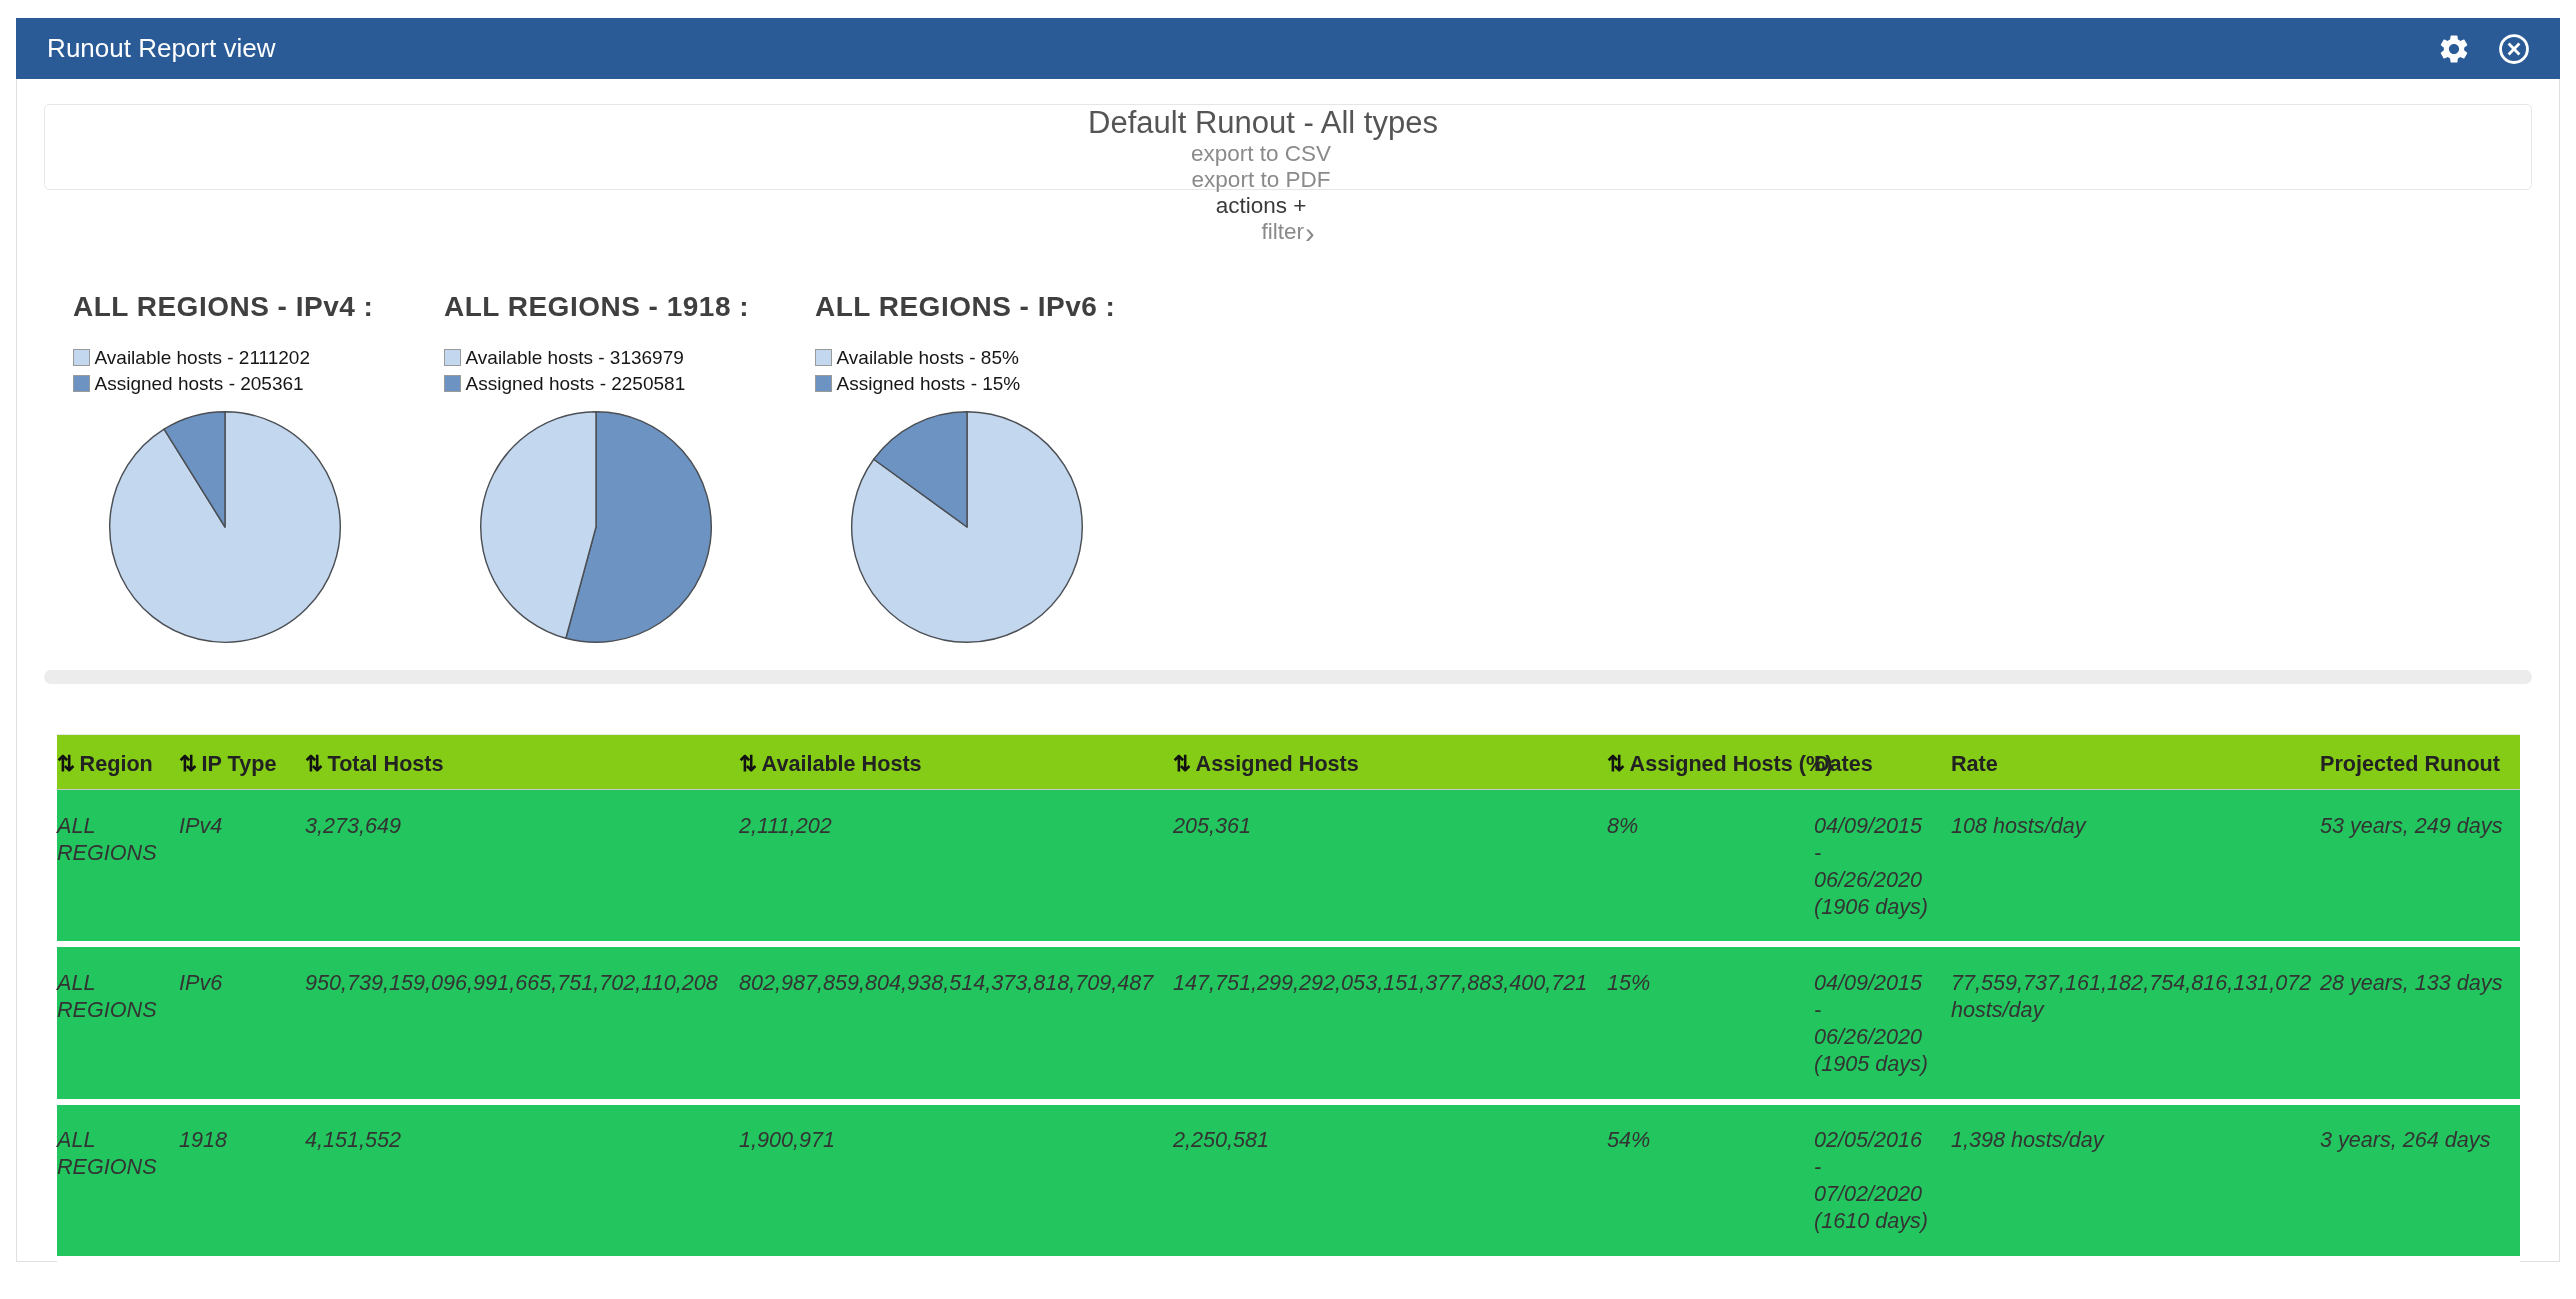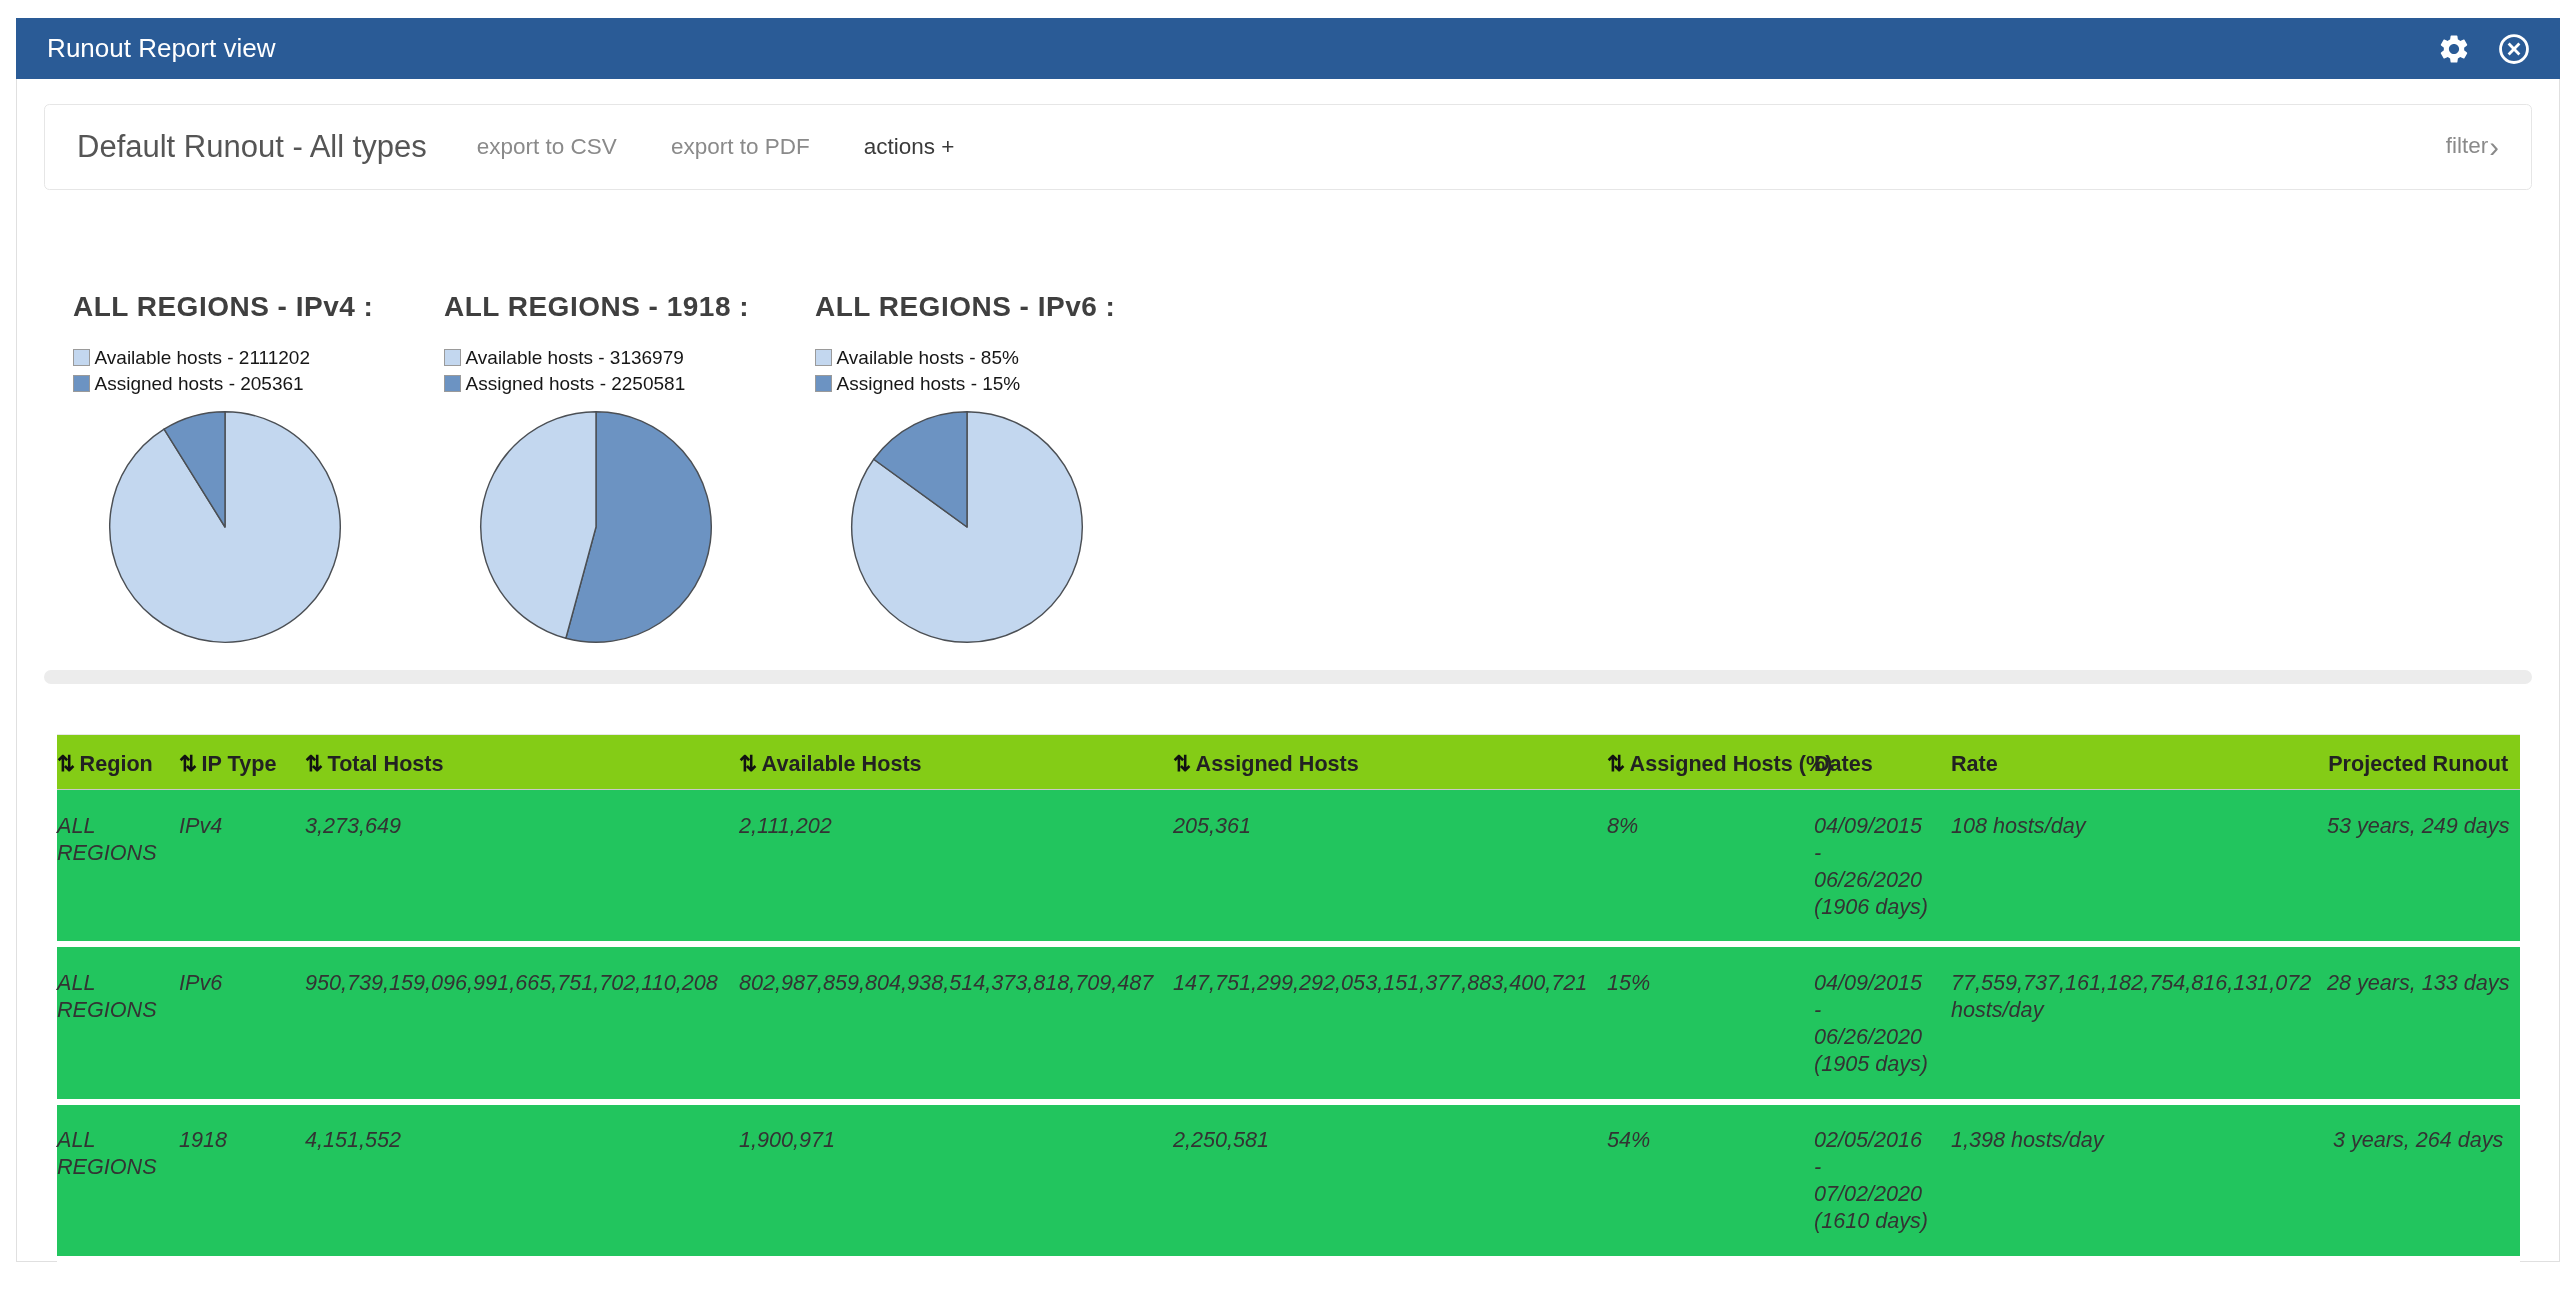--- a/index.html
+++ b/index.html
@@ -11,21 +11,21 @@
 
   
   .titlebar { height: 61px; background: var(--accent, #2a5b96); display: flex; align-items: center;
               padding: 0 27px 0 31px; margin: 0 -0.9px; }
   .titlebar .wtitle { color: #fff; font-size: 26px; }
   .tb-icons { margin-left: auto; display: flex; align-items: center; gap: 21.6px; }
   .icon-btn { width: 38px; height: 38px; display: inline-flex; align-items: center; justify-content: center; cursor: pointer; }
 
   
   .toolbar { margin: 25px 27px 0 27px; height: 86px; border: 0.9px solid #e6e6e6; border-radius: 5.4px;
-             display: flex; align-items: center; padding: 0 32px; }
+             display: flex; align-items: center; padding: 0 32px; flex-direction: column; }
   .tb-title { font-size: 31px; color: #555; margin-right: 50px; }
   .tb-link { font-size: 22.5px; color: #8a8a8a; margin-right: 54px; cursor: pointer; text-decoration: none; }
   .tb-link.dark { color: #3a3a3a; }
   .spacer { flex: 1; }
   .tb-link.filter { margin-right: 0; display: inline-flex; align-items: flex-start; gap: 1px; }
   .tb-link.filter .chev { font-size: 29px; line-height: 1; color: #8a8a8a; }
 
   
   .charts { display: flex; padding-left: 56px; margin-top: 101px; }
   .chart { width: 371px; }
@@ -40,21 +40,21 @@
   .hscroll { margin: 25px 27px 0 27px; height: 13.5px; background: #ececec; border-radius: 7.2px; cursor: pointer; }
 
   
   table.report { margin: 50px 23.4px 0 40px; width: 2463px; border-collapse: collapse; table-layout: fixed; }
   table.report th { text-align: left; font-size: 21.6px; font-weight: bold; color: #222;
                     padding: 16px 12.6px 12.6px 0; border-top: 0.9px solid #e7e7e7; border-bottom: 0.9px solid #c9c9c9;
                     vertical-align: bottom; white-space: nowrap; background: #84cc16; }
   table.report th .sort { font-size: 21.6px; margin-right: 6.3px; color: #111; letter-spacing: -1.8px; }
   table.report td { font-size: 21.6px; color: #333; background: #22c55e; vertical-align: top;
                     padding: 21.6px 12.6px 21.6px 0; border-bottom: 6.3px solid #ffffff; line-height: 27px; font-style: italic; }
-  table.report th:last-child, table.report td:last-child { text-align: center; padding-right: 3.6px; }
+  table.report th:last-child, table.report td:last-child { text-align: left; padding-right: 3.6px; }
   td.dates { white-space: pre-line; }
 </style>
 </head>
 <body>
 
 <div class="page">
   <div class="panel">
 
     <div class="titlebar">
       <span class="wtitle">Runout Report view</span>

